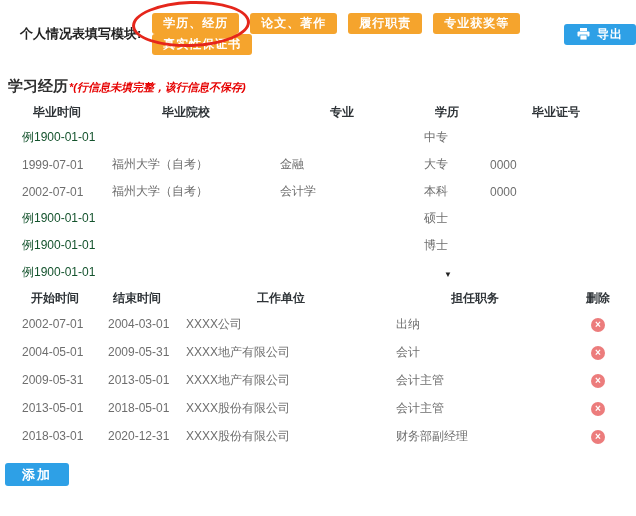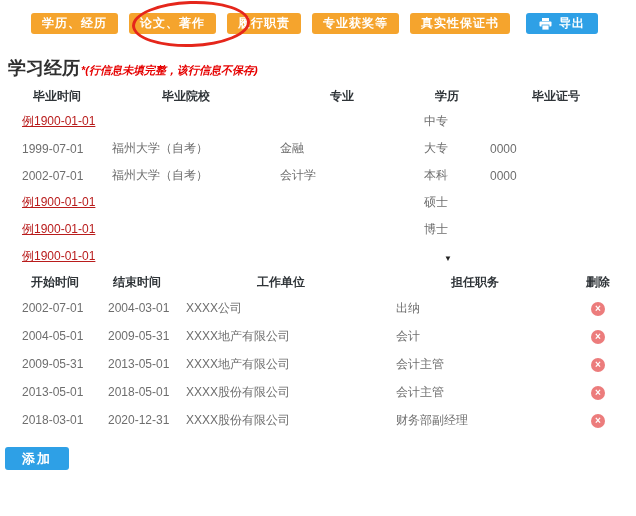--- a/index.html
+++ b/index.html
@@ -18,47 +18,48 @@
   .btn-orange { margin-left: 11px; }
   .btn-export { margin-left: 16px; display: inline-flex; align-items: center; gap: 7px; padding: 4px 13px; }
   .btn-export svg { display: block; }
   .ellipse-annot {
     position: absolute; left: 132px; top: 1px; width: 118px; height: 46px;
     border: 3px solid #E5261B; border-radius: 50%; transform: rotate(-2deg);
     pointer-events: none;
   }
   
   .section-title { margin: 22px 0 4px 8px; }
-  .section-title .t { font-size: 18px; font-weight: bold; color: #2f2f2f; }
+  .section-title .t { font-size: 15px; font-weight: bold; color: #2f2f2f; }
   .section-title .note { font-size: 11px; font-weight: bold; color: #E60000; margin-left: 1px; font-style: italic; }
   .section-title.second { margin-top: 13px; }
   
   table { border-collapse: collapse; table-layout: fixed; margin-left: 12px; width: 620px; }
   th { font-size: 12px; font-weight: bold; color: #2f3438; text-align: center;
        height: 24px; padding: 0; white-space: nowrap; }
   td { font-size: 12px; height: 27px; padding: 0 0 0 10px; white-space: nowrap;
        overflow: hidden; vertical-align: middle; }
   .acc-table td { height: 28px; }
   .val { color: #6e6e6e; }
-  .ph  { color: #b91c1c; text-decoration: underline; }
+  .ph  { color: #14532d; }
   .caret { font-size: 8px; color: #222; padding-left: 20px; display: inline-block; }
   .del-cell { text-align: center; padding: 0; }
   .del-btn { width: 14px; height: 14px; border-radius: 50%; background: #EC7C7C; color: #fff;
              font-size: 10px; line-height: 14px; text-align: center; display: inline-block;
              cursor: pointer; font-weight: bold; }
   
   .add-row { margin: 13px 0 0 5px; }
   .btn-add { padding: 5px 17px; font-size: 13px; letter-spacing: 2px; border-radius: 3px; }
 </style>
 </head>
 <body>
 
 <div class="page">
 
   <div class="header-row">
+    <span class="module-label">个人情况表填写模块:</span>
     <span id="module-buttons"><button class="btn btn-orange" style="background: rgb(245, 164, 45);">学历、经历</button><button class="btn btn-orange" style="background: rgb(245, 164, 45);">论文、著作</button><button class="btn btn-orange" style="background: rgb(245, 164, 45);">履行职责</button><button class="btn btn-orange" style="background: rgb(245, 164, 45);">专业获奖等</button><button class="btn btn-orange" style="background: rgb(245, 164, 45);">真实性保证书</button></span>
     <button class="btn btn-export" style="background: rgb(46, 160, 230);">
       <span>
         <svg width="13" height="12" viewBox="0 0 13 12">
           <rect x="3" y="0" width="7" height="3" fill="#fff"></rect>
           <rect x="0.5" y="3.5" width="12" height="5" rx="1" fill="#fff"></rect>
           <rect x="3" y="7" width="7" height="5" fill="#fff" stroke="#2EA0E6" stroke-width="0.8"></rect>
         </svg>
       </span>
       <span>导出</span>

